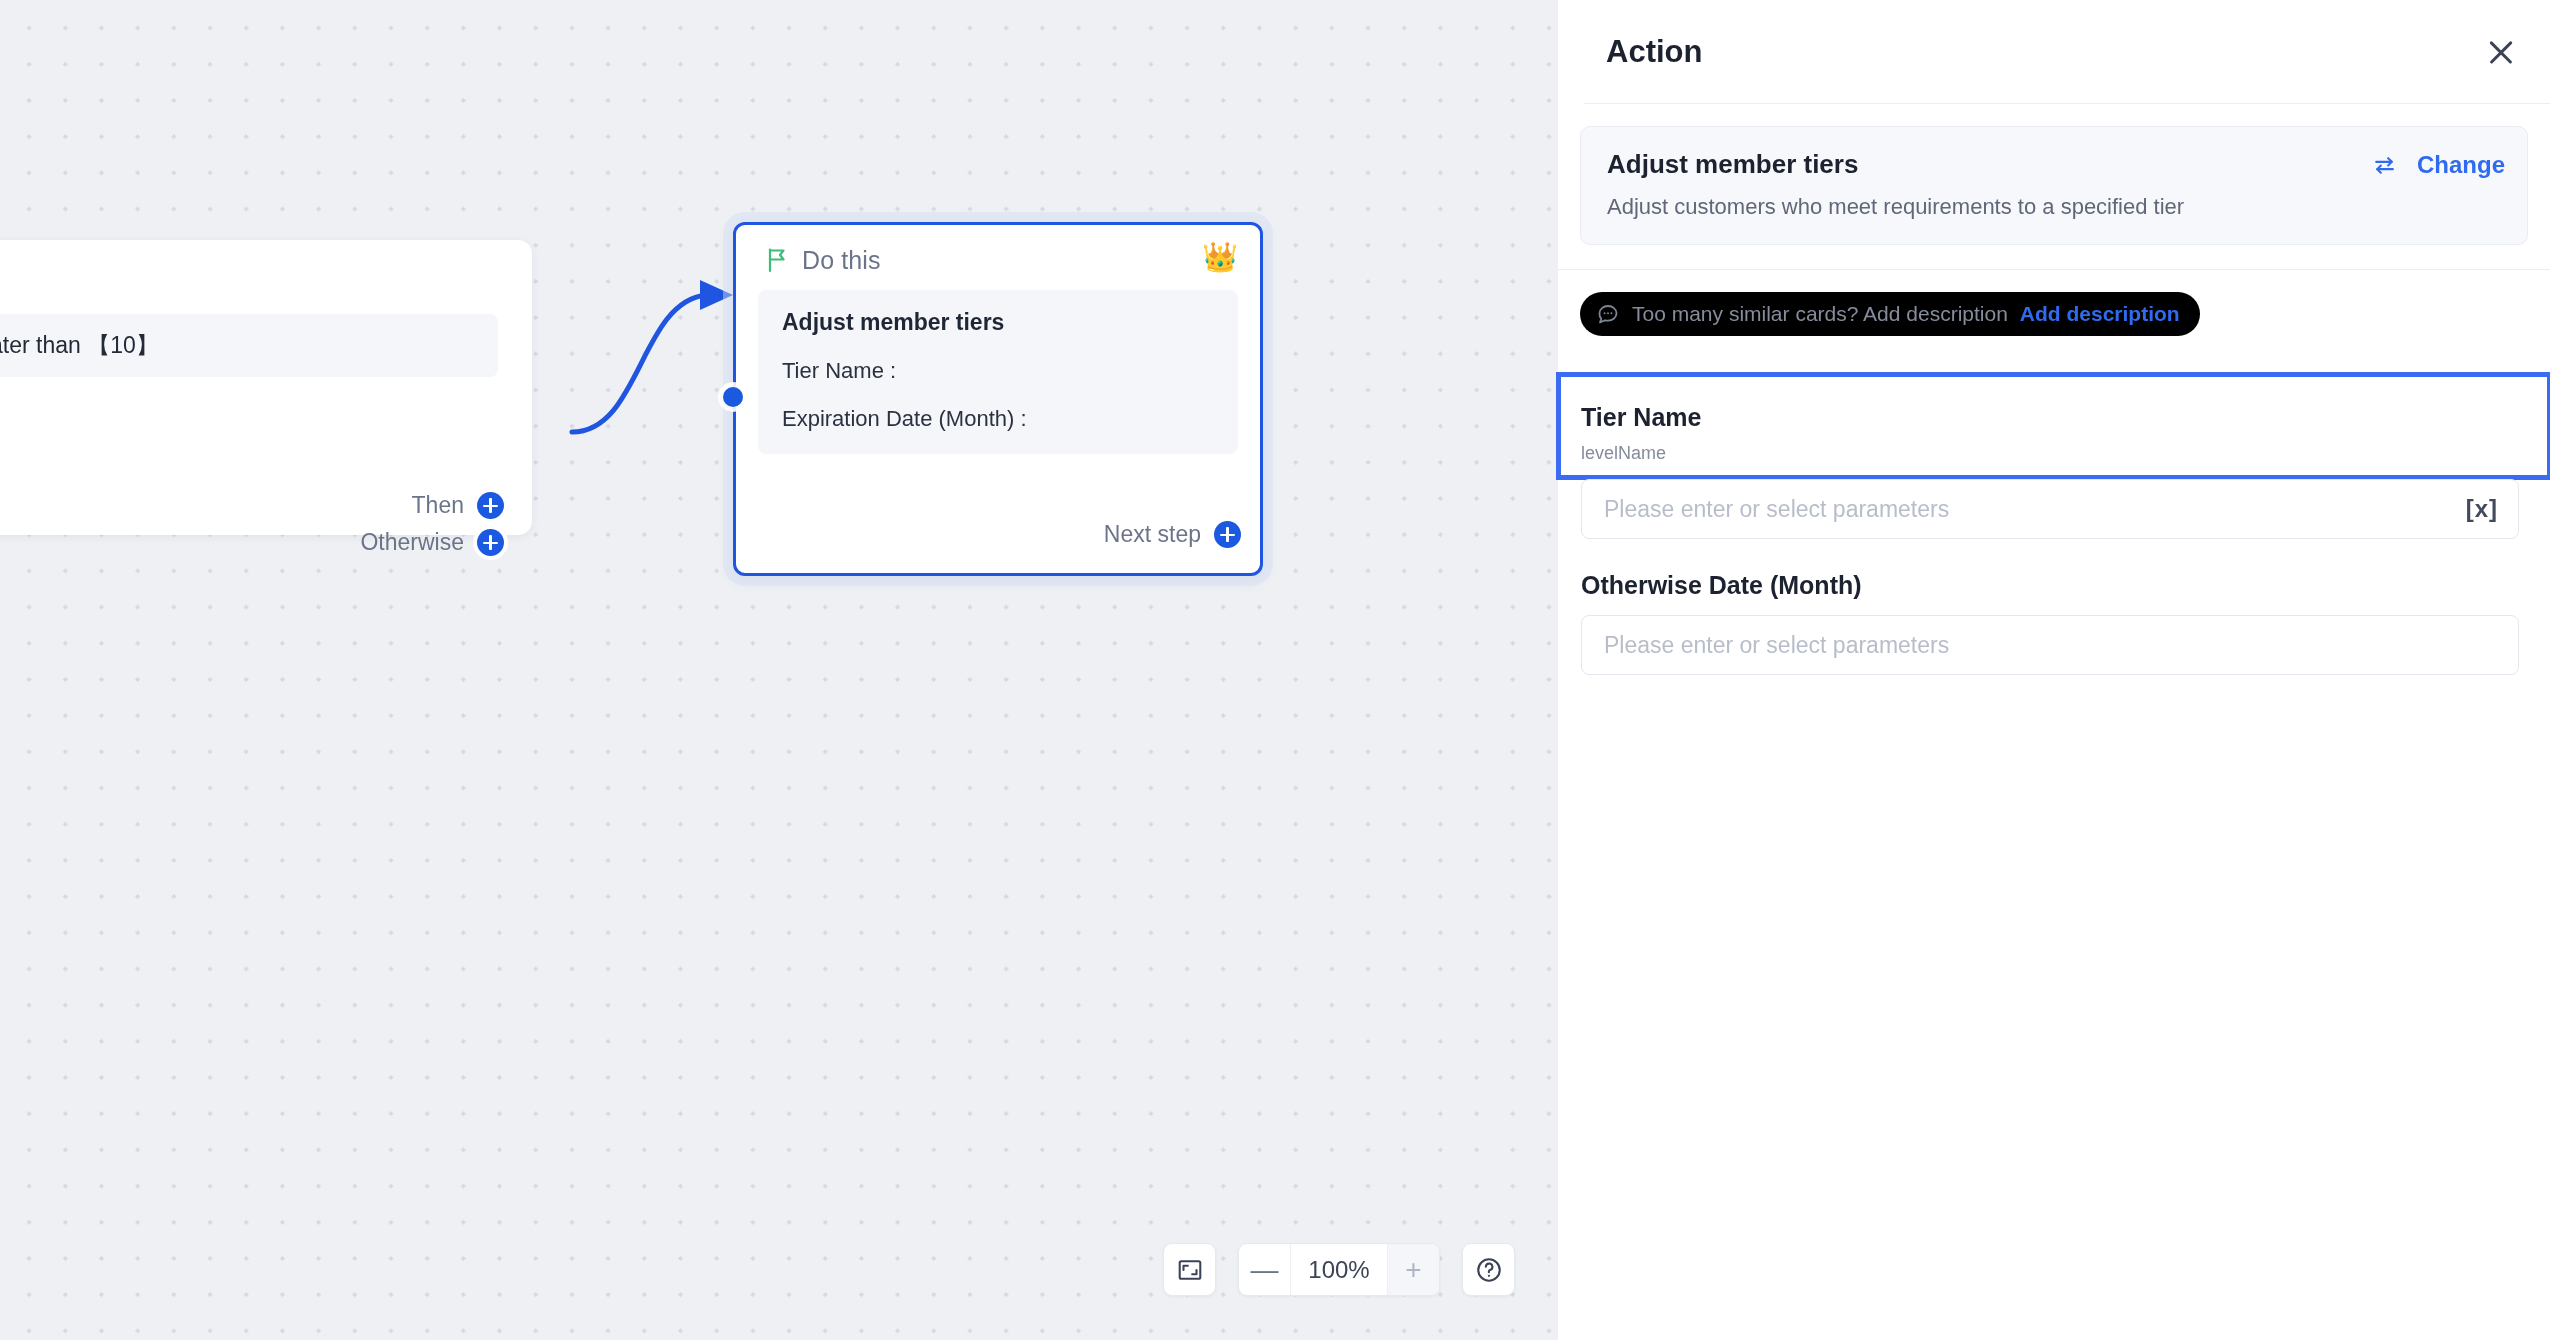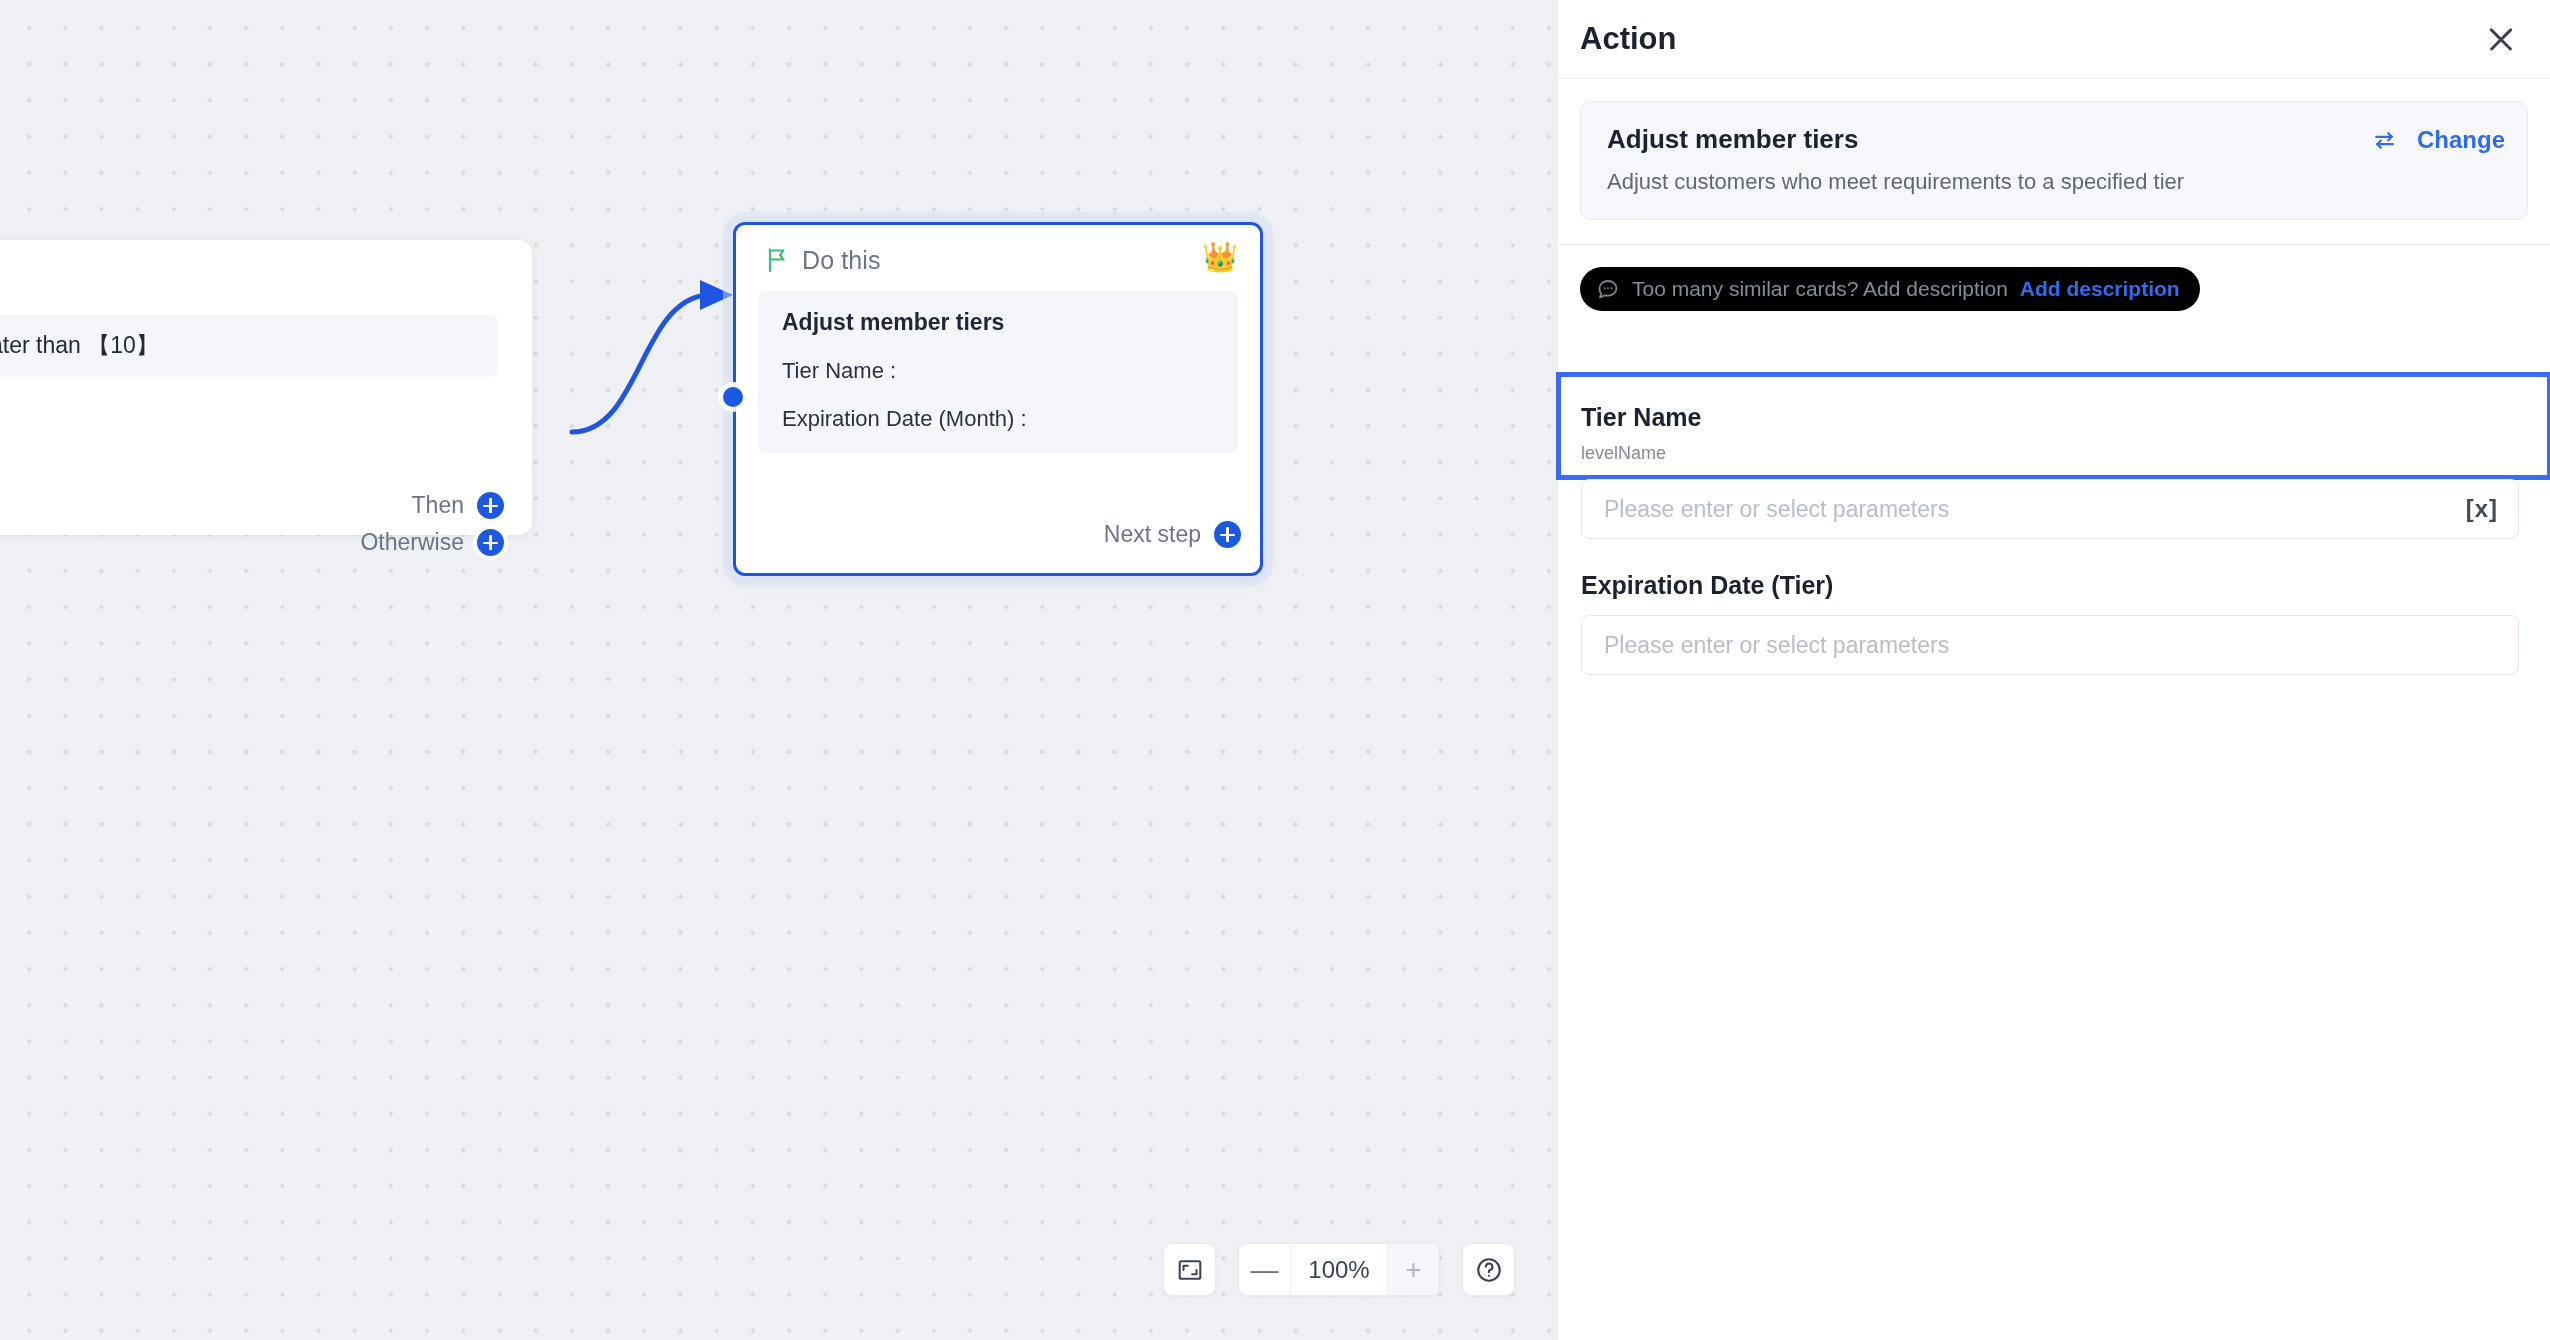--- a/index.html
+++ b/index.html
@@ -143,23 +143,24 @@
     font-size: 24px; color: #3b4354; border-left: 1px solid #eceff4; border-right: 1px solid #eceff4;
   }
 
   
   #panel {
     position: absolute; left: 1558px; top: 0;
     width: 992px; height: 1340px;
     background: #ffffff;
   }
   #panel-header {
-    height: 79px; border-bottom: 1px solid #eceef2;
+    height: 104px; border-bottom: 1px solid #eceef2;
     display: flex; align-items: center; justify-content: space-between;
     padding: 0 30px 0 22px;
+    margin-left: 26px;
   }
   #panel-title { font-size: 31px; color: #1c2230; font-weight: 700; }
   #close-btn { width: 38px; height: 38px; position: relative; }
   #close-btn::before, #close-btn::after {
     content: ""; position: absolute; left: 4px; right: 4px; top: 18px;
     height: 2.6px; background: #3b4354; border-radius: 2px;
   }
   #close-btn::before { transform: rotate(45deg); }
   #close-btn::after { transform: rotate(-45deg); }
 
@@ -331,21 +332,21 @@
       <div class="fld">
         <div class="fld-label">Tier Name</div>
         <div class="fld-key">levelName</div>
         <div class="fld-input">
           <span class="ph">Please enter or select parameters</span>
           <span class="tok">[x]</span>
         </div>
       </div>
 
       <div class="fld">
-        <div class="fld-label">Expiration Date (Tier)</div>
+        <div class="fld-label">Otherwise Date (Month)</div>
         <div class="fld-input">
           <span class="ph">Please enter or select parameters</span>
         </div>
       </div>
 
     </div>
 
     
     
 

